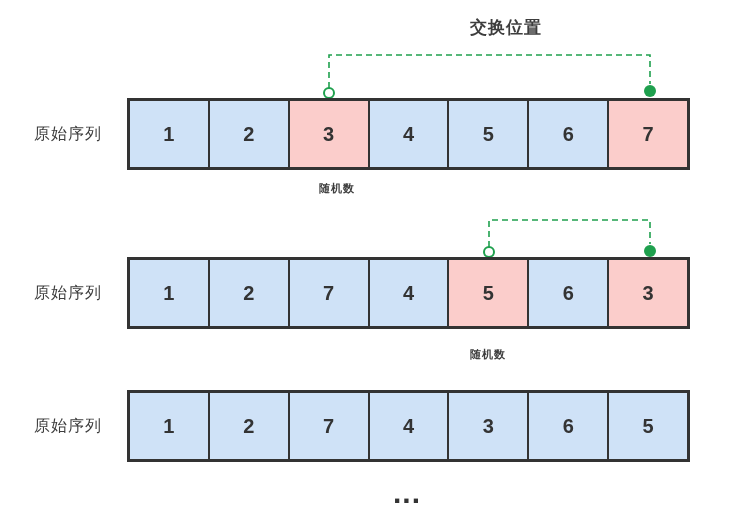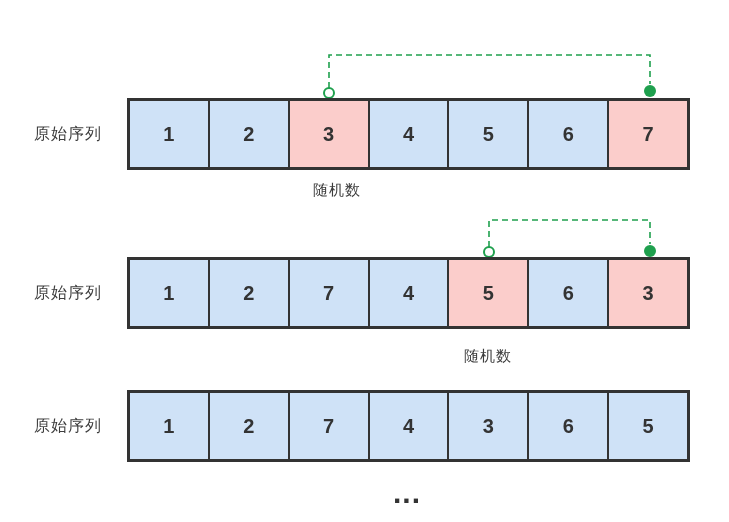--- a/index.html
+++ b/index.html
@@ -39,22 +39,22 @@
     text-align: center;
     font-size: 17px;
     font-weight: bold;
     color: var(--label-text, #3d3d3d);
     letter-spacing: 1px;
   }
   .random-label {
     position: absolute;
     width: 100px;
     text-align: center;
-    font-size: 15px;
-    font-weight: normal;
+    font-size: 11px;
+    font-weight: bold;
     color: var(--label-text, #3d3d3d);
     letter-spacing: 1px;
   }
   .array {
     position: absolute;
     left: 127px;
     width: 563px;
     height: 72px;
     display: flex;
     box-sizing: border-box;
@@ -98,20 +98,21 @@
       <circle cx="329" cy="93" r="5" fill="#ffffff" stroke="#1fa04e" stroke-width="2" class="conn-stroke"></circle>
       <circle cx="650" cy="91" r="6" fill="#1fa04e" class="conn-fill"></circle>
     </g>
     <g>
       <path d="M489,247 V220 H650 V244" fill="none" class="conn" stroke="#1fa04e" stroke-width="1.6" stroke-dasharray="6 4"></path>
       <circle cx="489" cy="252" r="5" fill="#ffffff" stroke="#1fa04e" stroke-width="2" class="conn-stroke"></circle>
       <circle cx="650" cy="251" r="6" fill="#1fa04e" class="conn-fill"></circle>
     </g>
   </svg>
 
+  <div class="swap-label">交换位置</div>
 
   <div class="seq-label" style="top:124px;">原始序列</div>
   <div class="array" style="top:98px;" id="array-0">
       <div class="cell">1</div>
       <div class="cell">2</div>
       <div class="cell hl">3</div>
       <div class="cell">4</div>
       <div class="cell">5</div>
       <div class="cell">6</div>
       <div class="cell hl">7</div>

